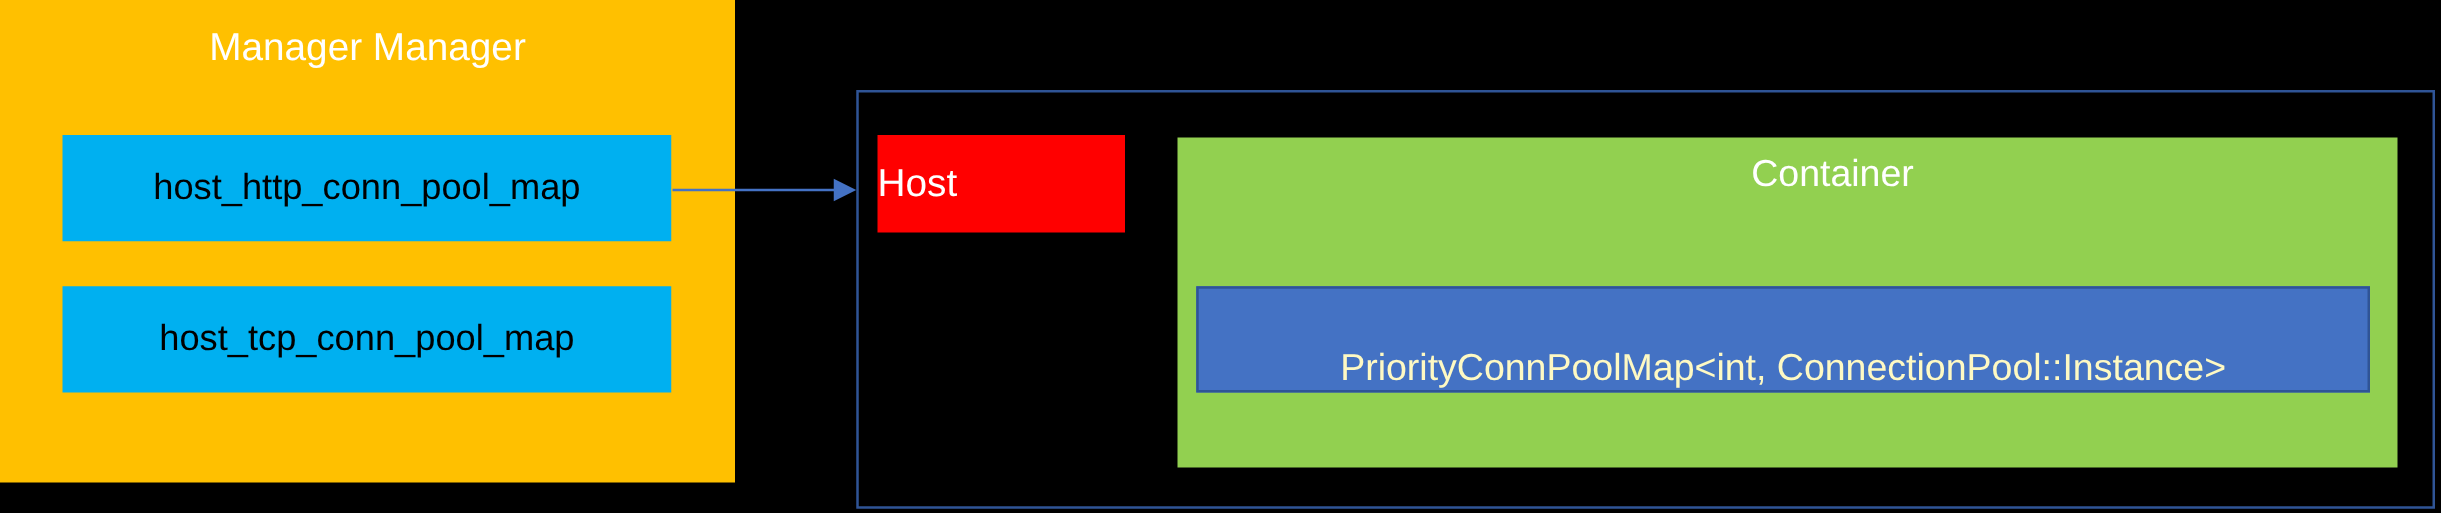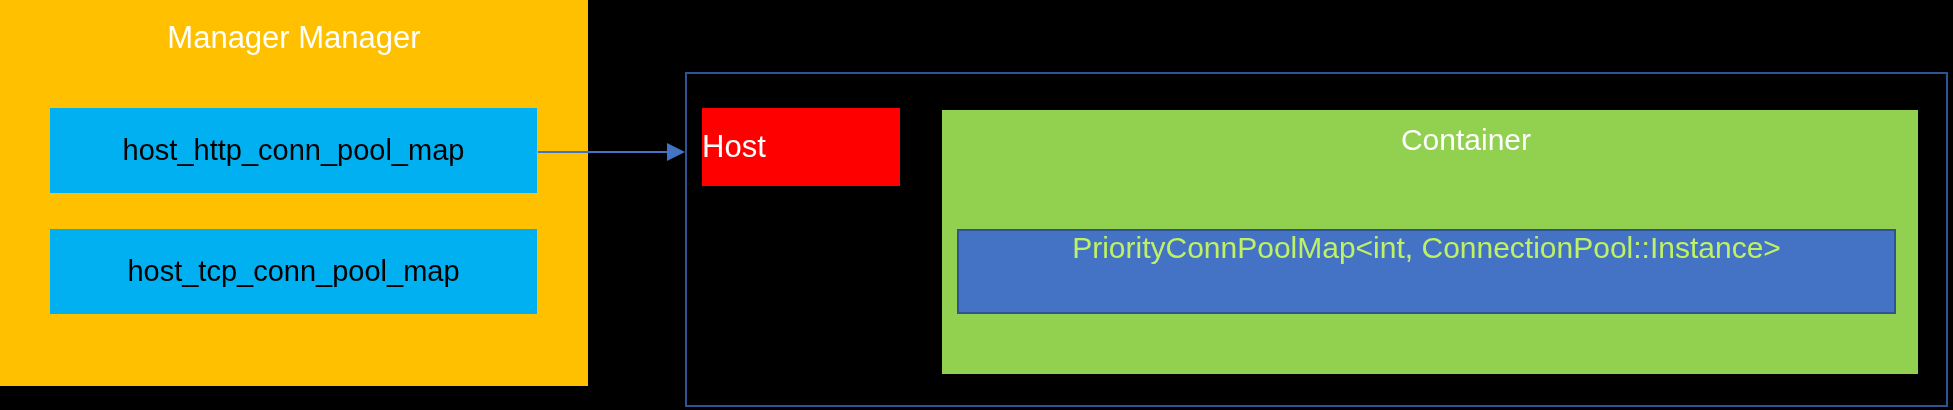--- a/index.html
+++ b/index.html
@@ -97,24 +97,24 @@
     margin-left: 36px;
   }
   .inner-box {
     position: absolute;
     left: 15px; top: 119px;
     width: 939px; height: 85px;
     background: #4472C4;
     border: 2px solid #2F5496;
     box-sizing: border-box;
     display: flex;
-    align-items: flex-start;
+    align-items: flex-end;
     justify-content: center;
     font-size: 30px;
-    color: #bef264;
+    color: #fef9c3;
     white-space: nowrap;
   }
 </style>
 </head>
 <body>
 
 <div class="canvas">
 
   <div class="cluster-box">
     <div class="cluster-title">Manager Manager</div>

